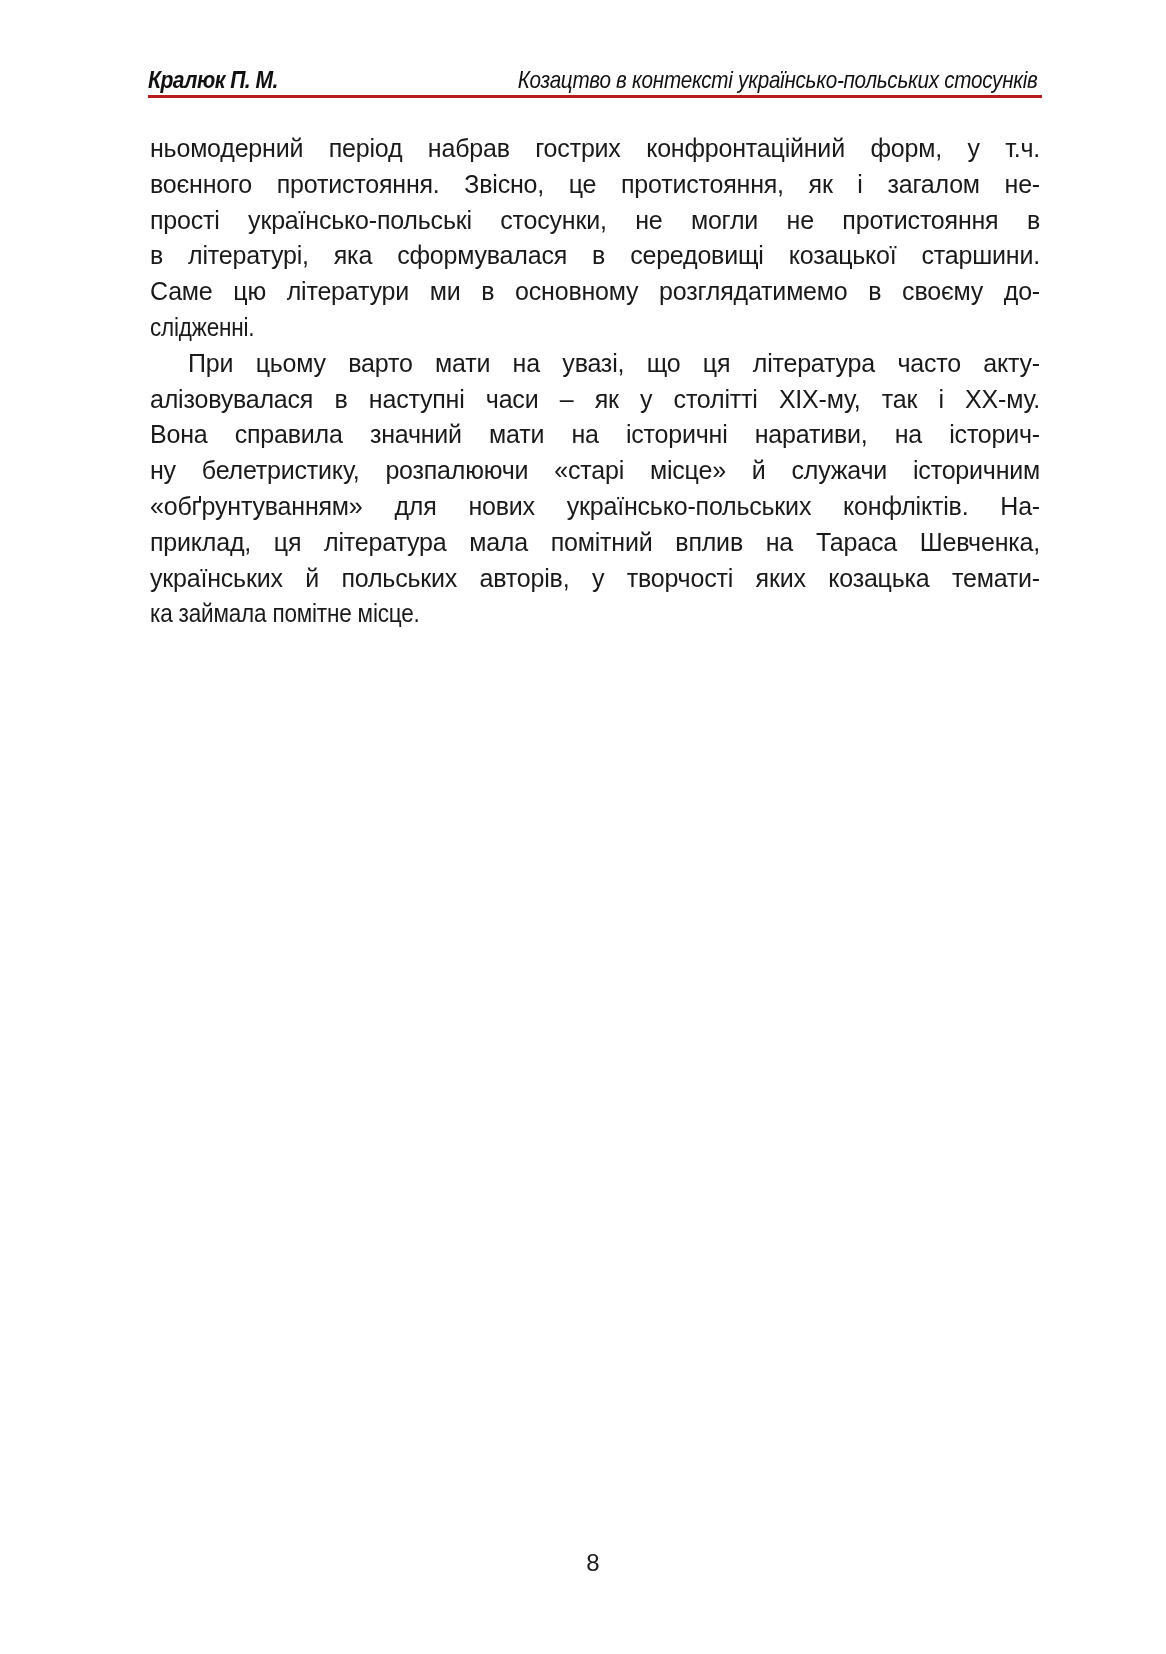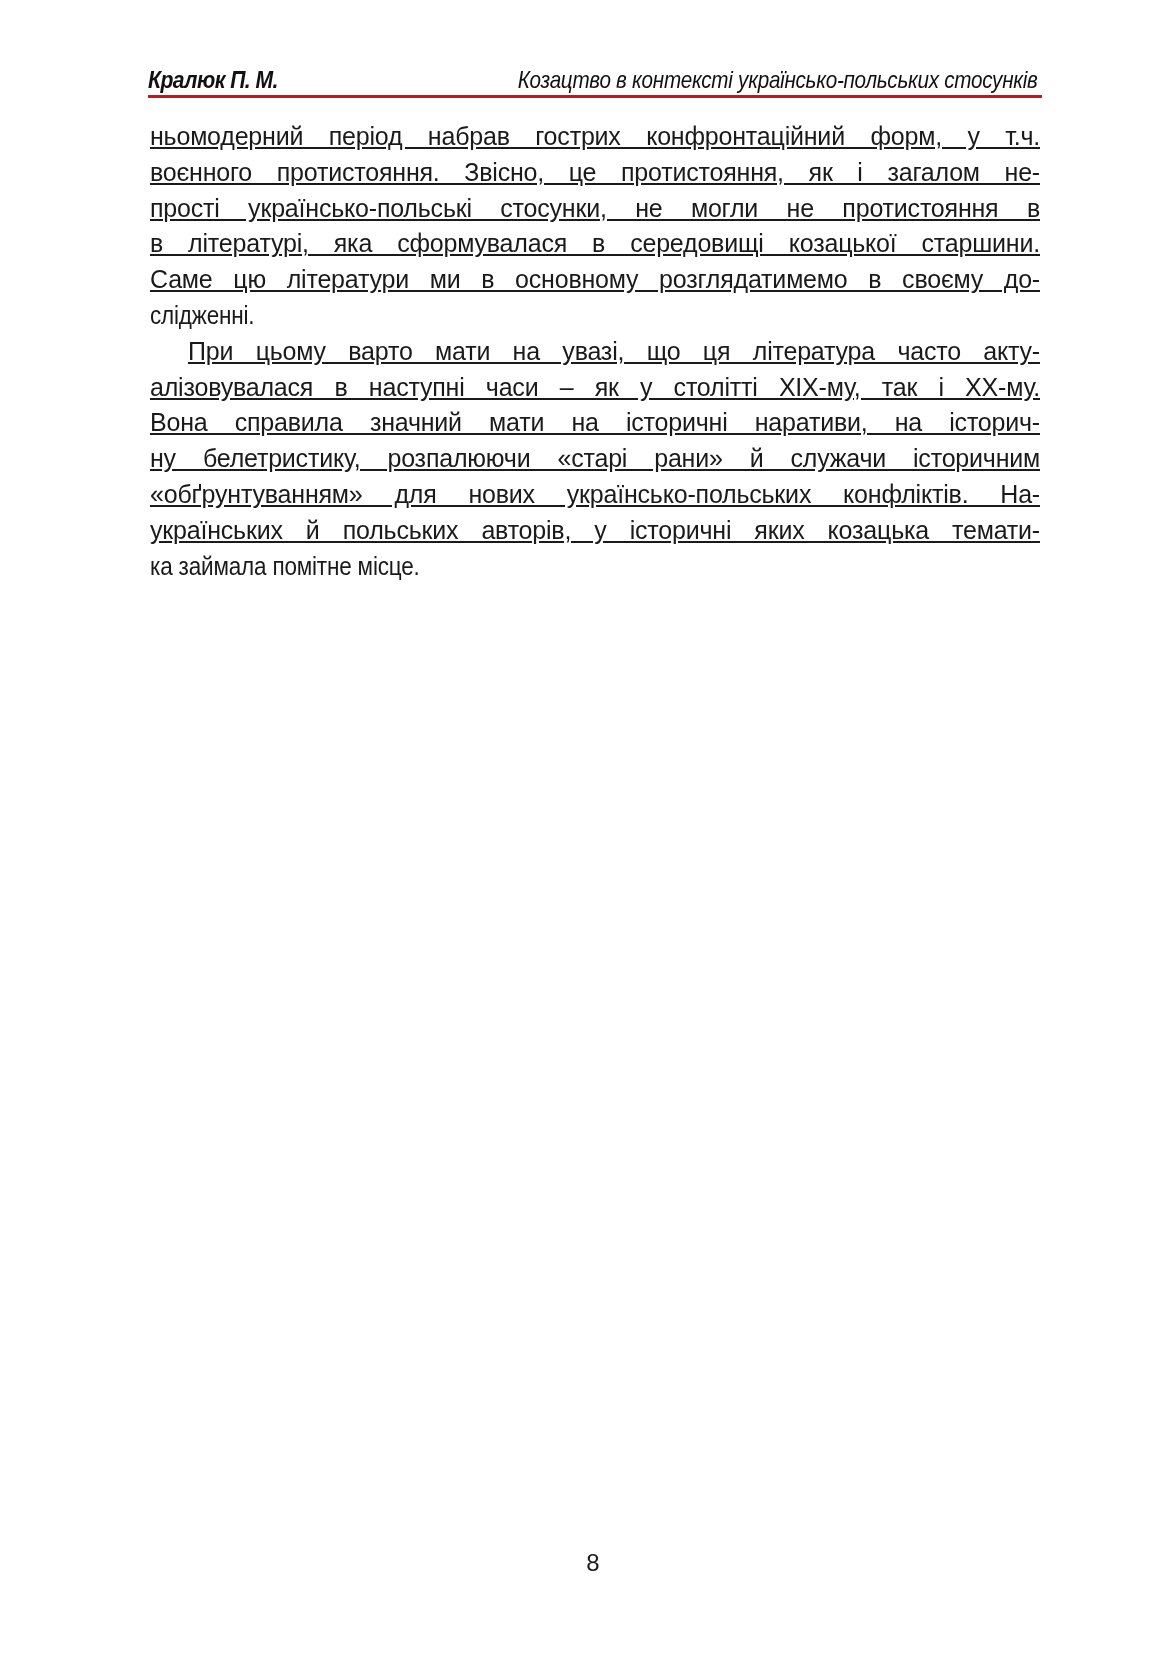--- a/index.html
+++ b/index.html
@@ -46,23 +46,22 @@
       letter-spacing: -0.3px;
       transform: scaleX(0.86);
       transform-origin: right bottom;
       white-space: nowrap;
       line-height: 30px;
       color: #111;
     }
     .body-text {
       position: absolute;
       left: 150px;
-      top: 119px;
+      top: 131px;
       width: 890px;
-      text-decoration: underline;
     }
     .line {
       height: 35.8px;
       line-height: 35.8px;
       font-size: 25px;
       white-space: nowrap;
       overflow: visible;
       position: relative;
     }
     .line-inner {
@@ -125,25 +124,28 @@
     <div class="line justify indent">
         <span class="line-inner">При цьому варто мати на увазі, що ця література часто акту-</span>
       </div>
     <div class="line justify">
         <span class="line-inner">алізовувалася в наступні часи – як у столітті ХІХ-му, так і ХХ-му.</span>
       </div>
     <div class="line justify">
         <span class="line-inner">Вона справила значний мати на історичні наративи, на історич-</span>
       </div>
     <div class="line justify">
-        <span class="line-inner">ну белетристику, розпалюючи «старі рани» й служачи історичним</span>
+        <span class="line-inner">ну белетристику, розпалюючи «старі місце» й служачи історичним</span>
       </div>
     <div class="line justify">
         <span class="line-inner">«обґрунтуванням» для нових українсько-польських конфліктів. На-</span>
       </div>
     <div class="line justify">
-        <span class="line-inner">українських й польських авторів, у історичні яких козацька темати-</span>
+        <span class="line-inner">приклад, ця література мала помітний вплив на Тараса Шевченка,</span>
+      </div>
+    <div class="line justify">
+        <span class="line-inner">українських й польських авторів, у творчості яких козацька темати-</span>
       </div>
     <div class="line"><span class="line-inner" style="transform: scaleX(0.9);">ка займала помітне місце.</span></div>
   </div>
 </div>
 
 <div class="page-number">8</div>
 
 </body></html>

